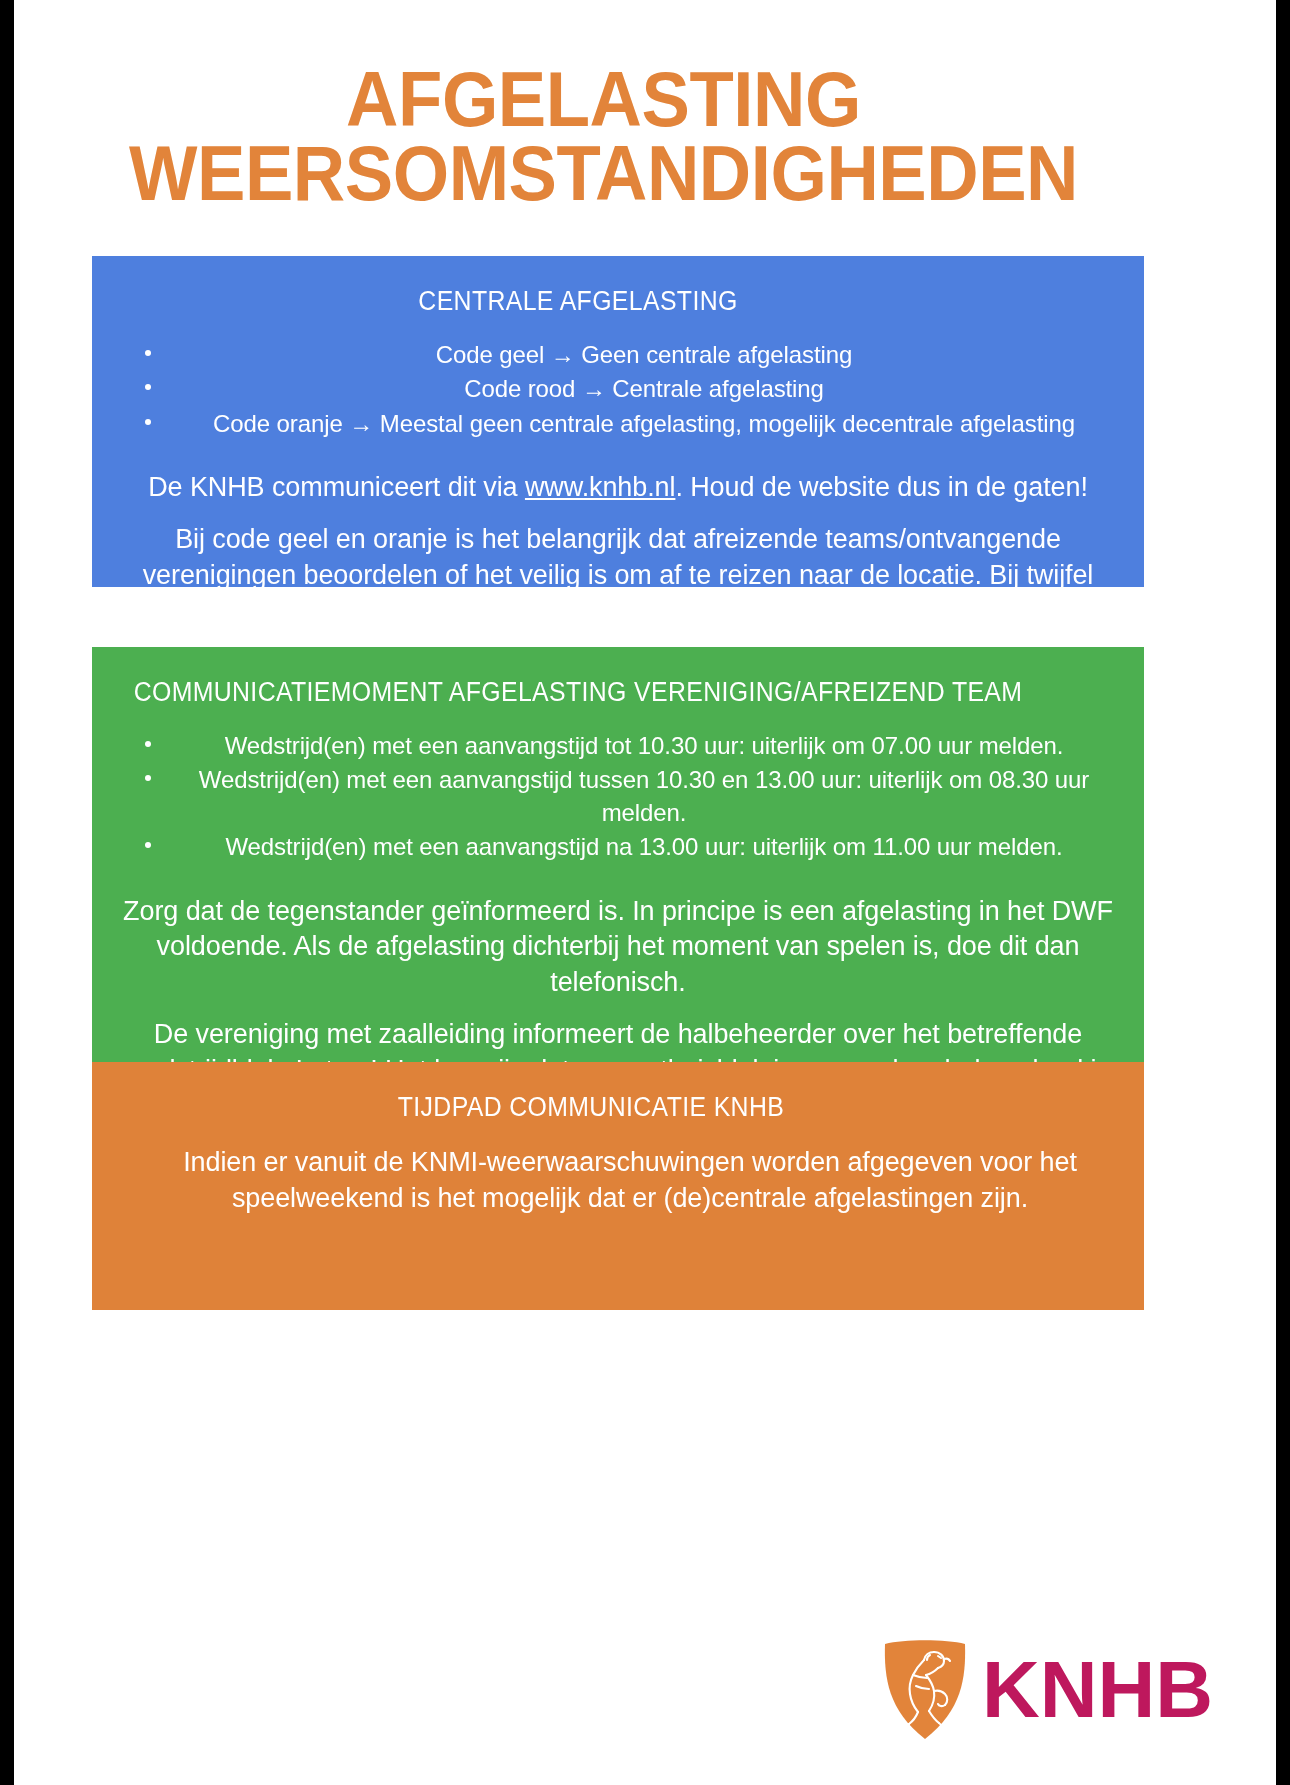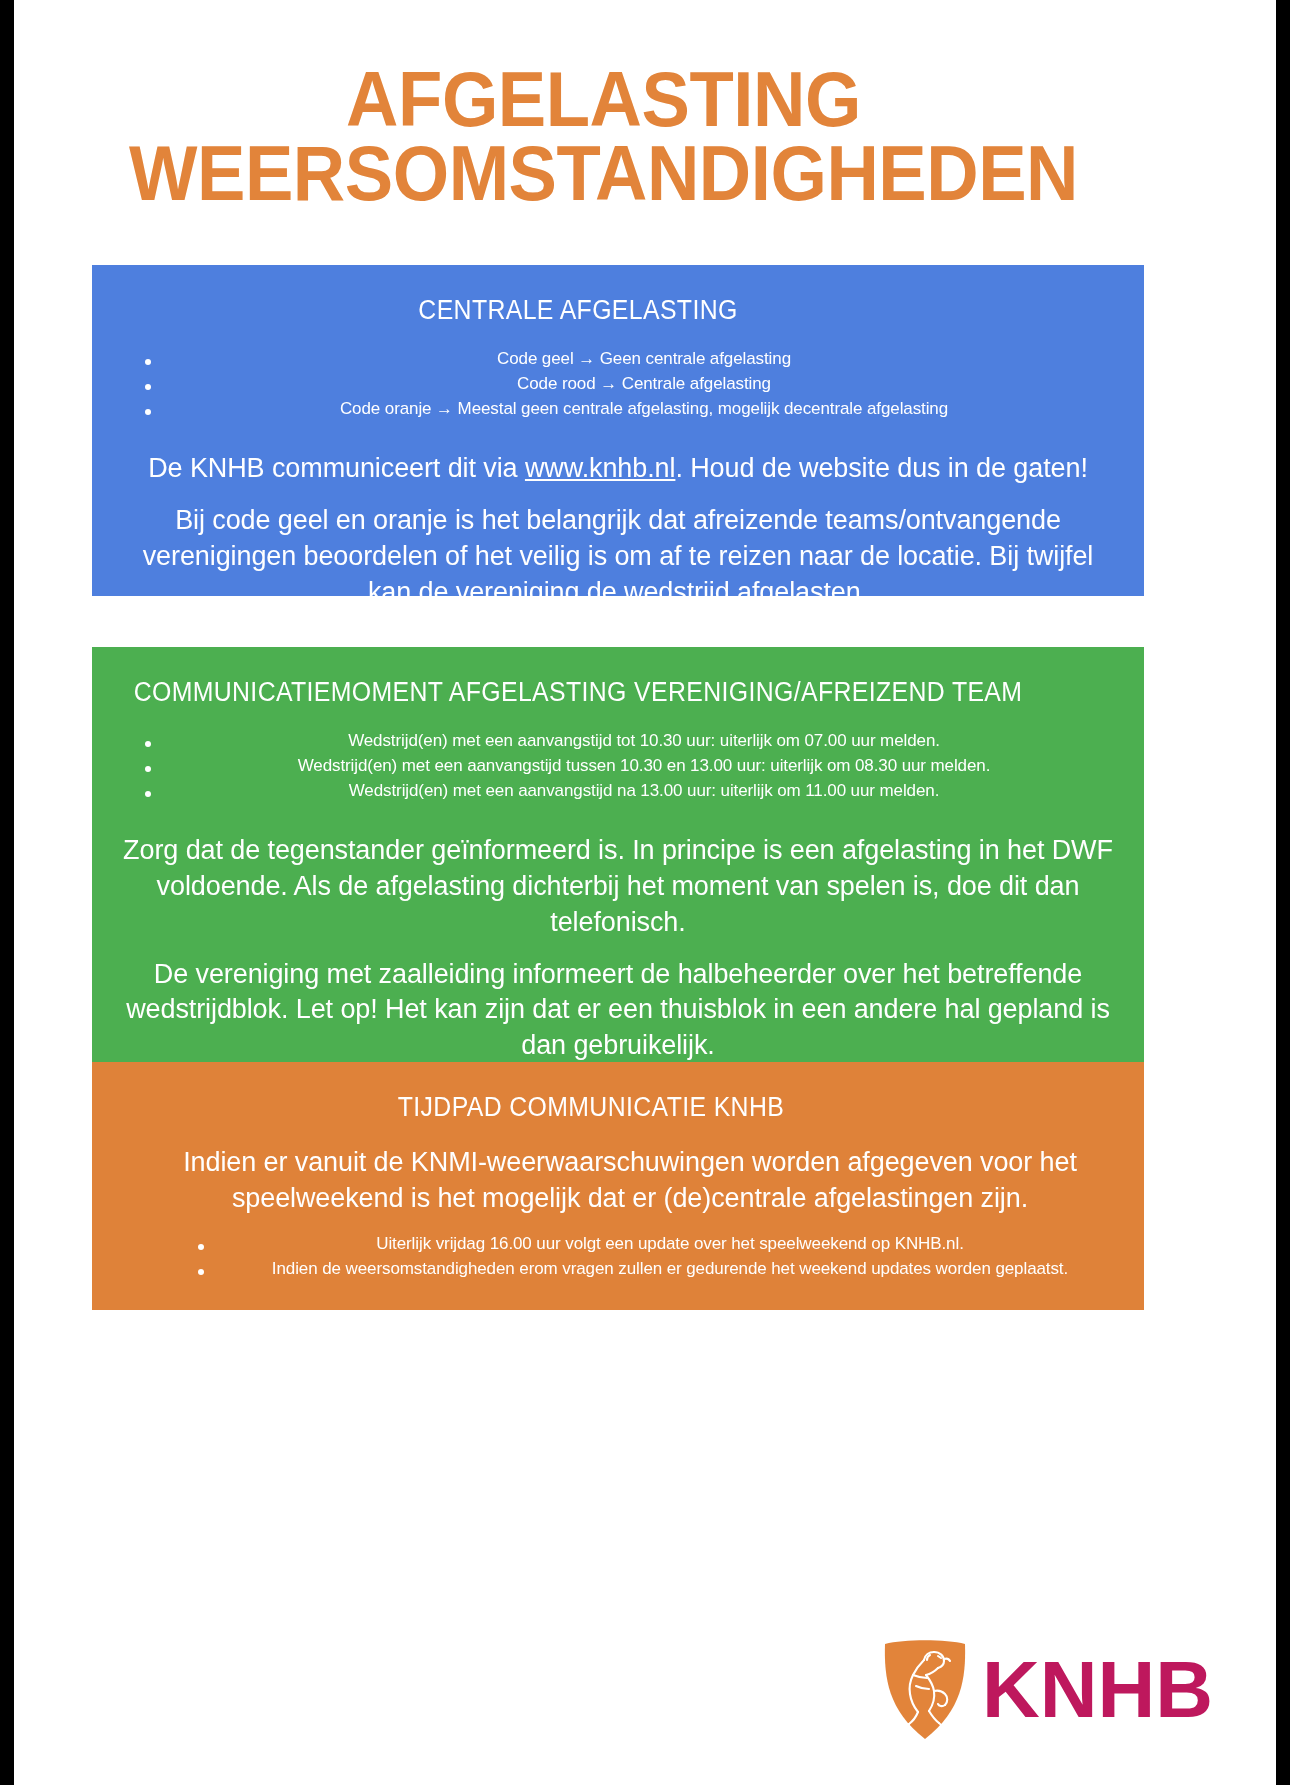--- a/index.html
+++ b/index.html
@@ -48,21 +48,21 @@
   .card {
     position: absolute;
     left: 78px;
     box-sizing: border-box;
     color: #ffffff;
   }
   .card.blue   { background: #4E7FDE; }
   .card.green  { background: #4CAF50; }
   .card.orange { background: #DF8239; }
 
-  .card-blue-pos   { top: 265px;  width: 1052px; height: 331px; }
+  .card-blue-pos   { top: 256px;  width: 1052px; height: 331px; }
   .card-green-pos  { top: 647px;  width: 1052px; height: 460px; }
   .card-orange-pos { top: 1062px; width: 1052px; height: 248px; padding-left: 24px; }
 
   .card-inner { padding: 26px 26px 20px 26px; }
 
   .section-head {
     font-family: "Liberation Sans Narrow", "Liberation Sans", sans-serif;
     font-weight: normal;
     font-size: 27px;
     letter-spacing: 0.4px;
@@ -74,21 +74,21 @@
   }
 
   ul.bullets {
     list-style: none;
     margin: 0;
     padding: 0;
   }
   ul.bullets li {
     position: relative;
     padding-left: 52px;
-    font-size: 17px;
+    font-size: 24px;
     line-height: 1.35;
     margin-bottom: 2px;
     letter-spacing: -0.1px;
   }
   ul.bullets li::before {
     content: "";
     position: absolute;
     left: 27px;
     top: 11px;
     width: 6px;
@@ -162,24 +162,20 @@
       </ul>
       <p class="body-text first">Zorg dat de tegenstander geïnformeerd is. In principe is een afgelasting in het DWF voldoende. Als de afgelasting dichterbij het moment van spelen is, doe dit dan telefonisch.</p>
       <p class="body-text">De vereniging met zaalleiding informeert de halbeheerder over het betreffende wedstrijdblok. Let op! Het kan zijn dat er een thuisblok in een andere hal gepland is dan gebruikelijk.</p>
     </div>
   </div>
 
   <div class="card orange card-orange-pos">
     <div class="card-inner">
       <div class="section-head">TIJDPAD COMMUNICATIE KNHB</div>
       <p class="body-text">Indien er vanuit de KNMI-weerwaarschuwingen worden afgegeven voor het speelweekend is het mogelijk dat er (de)centrale afgelastingen zijn.</p>
-      <ul class="bullets indent">
-        <li>Uiterlijk vrijdag 16.00 uur volgt een update over het speelweekend op KNHB.nl.</li>
-        <li>Indien de weersomstandigheden erom vragen zullen er gedurende het weekend updates worden geplaatst.</li>
-      </ul>
     </div>
   </div>
 
   <div class="logo">
     <svg class="logo-shield" width="86" height="104" viewBox="0 0 86 104">
       <path d="M3 6 C22 1, 64 1, 83 6 C84 40, 80 72, 43 101 C6 72, 2 40, 3 6 Z" fill="#E2843A"></path>
       <g fill="none" stroke="#FFFFFF" stroke-width="2.1" stroke-linecap="round" stroke-linejoin="round">
         <path d="M52 14 C58 14, 62 18, 62 23 C62 27, 59 29, 56 30"></path>
         <path d="M52 14 C47 14, 43 17, 42 22"></path>
         <path d="M62 21 C65 20, 67 21, 68 23"></path>

